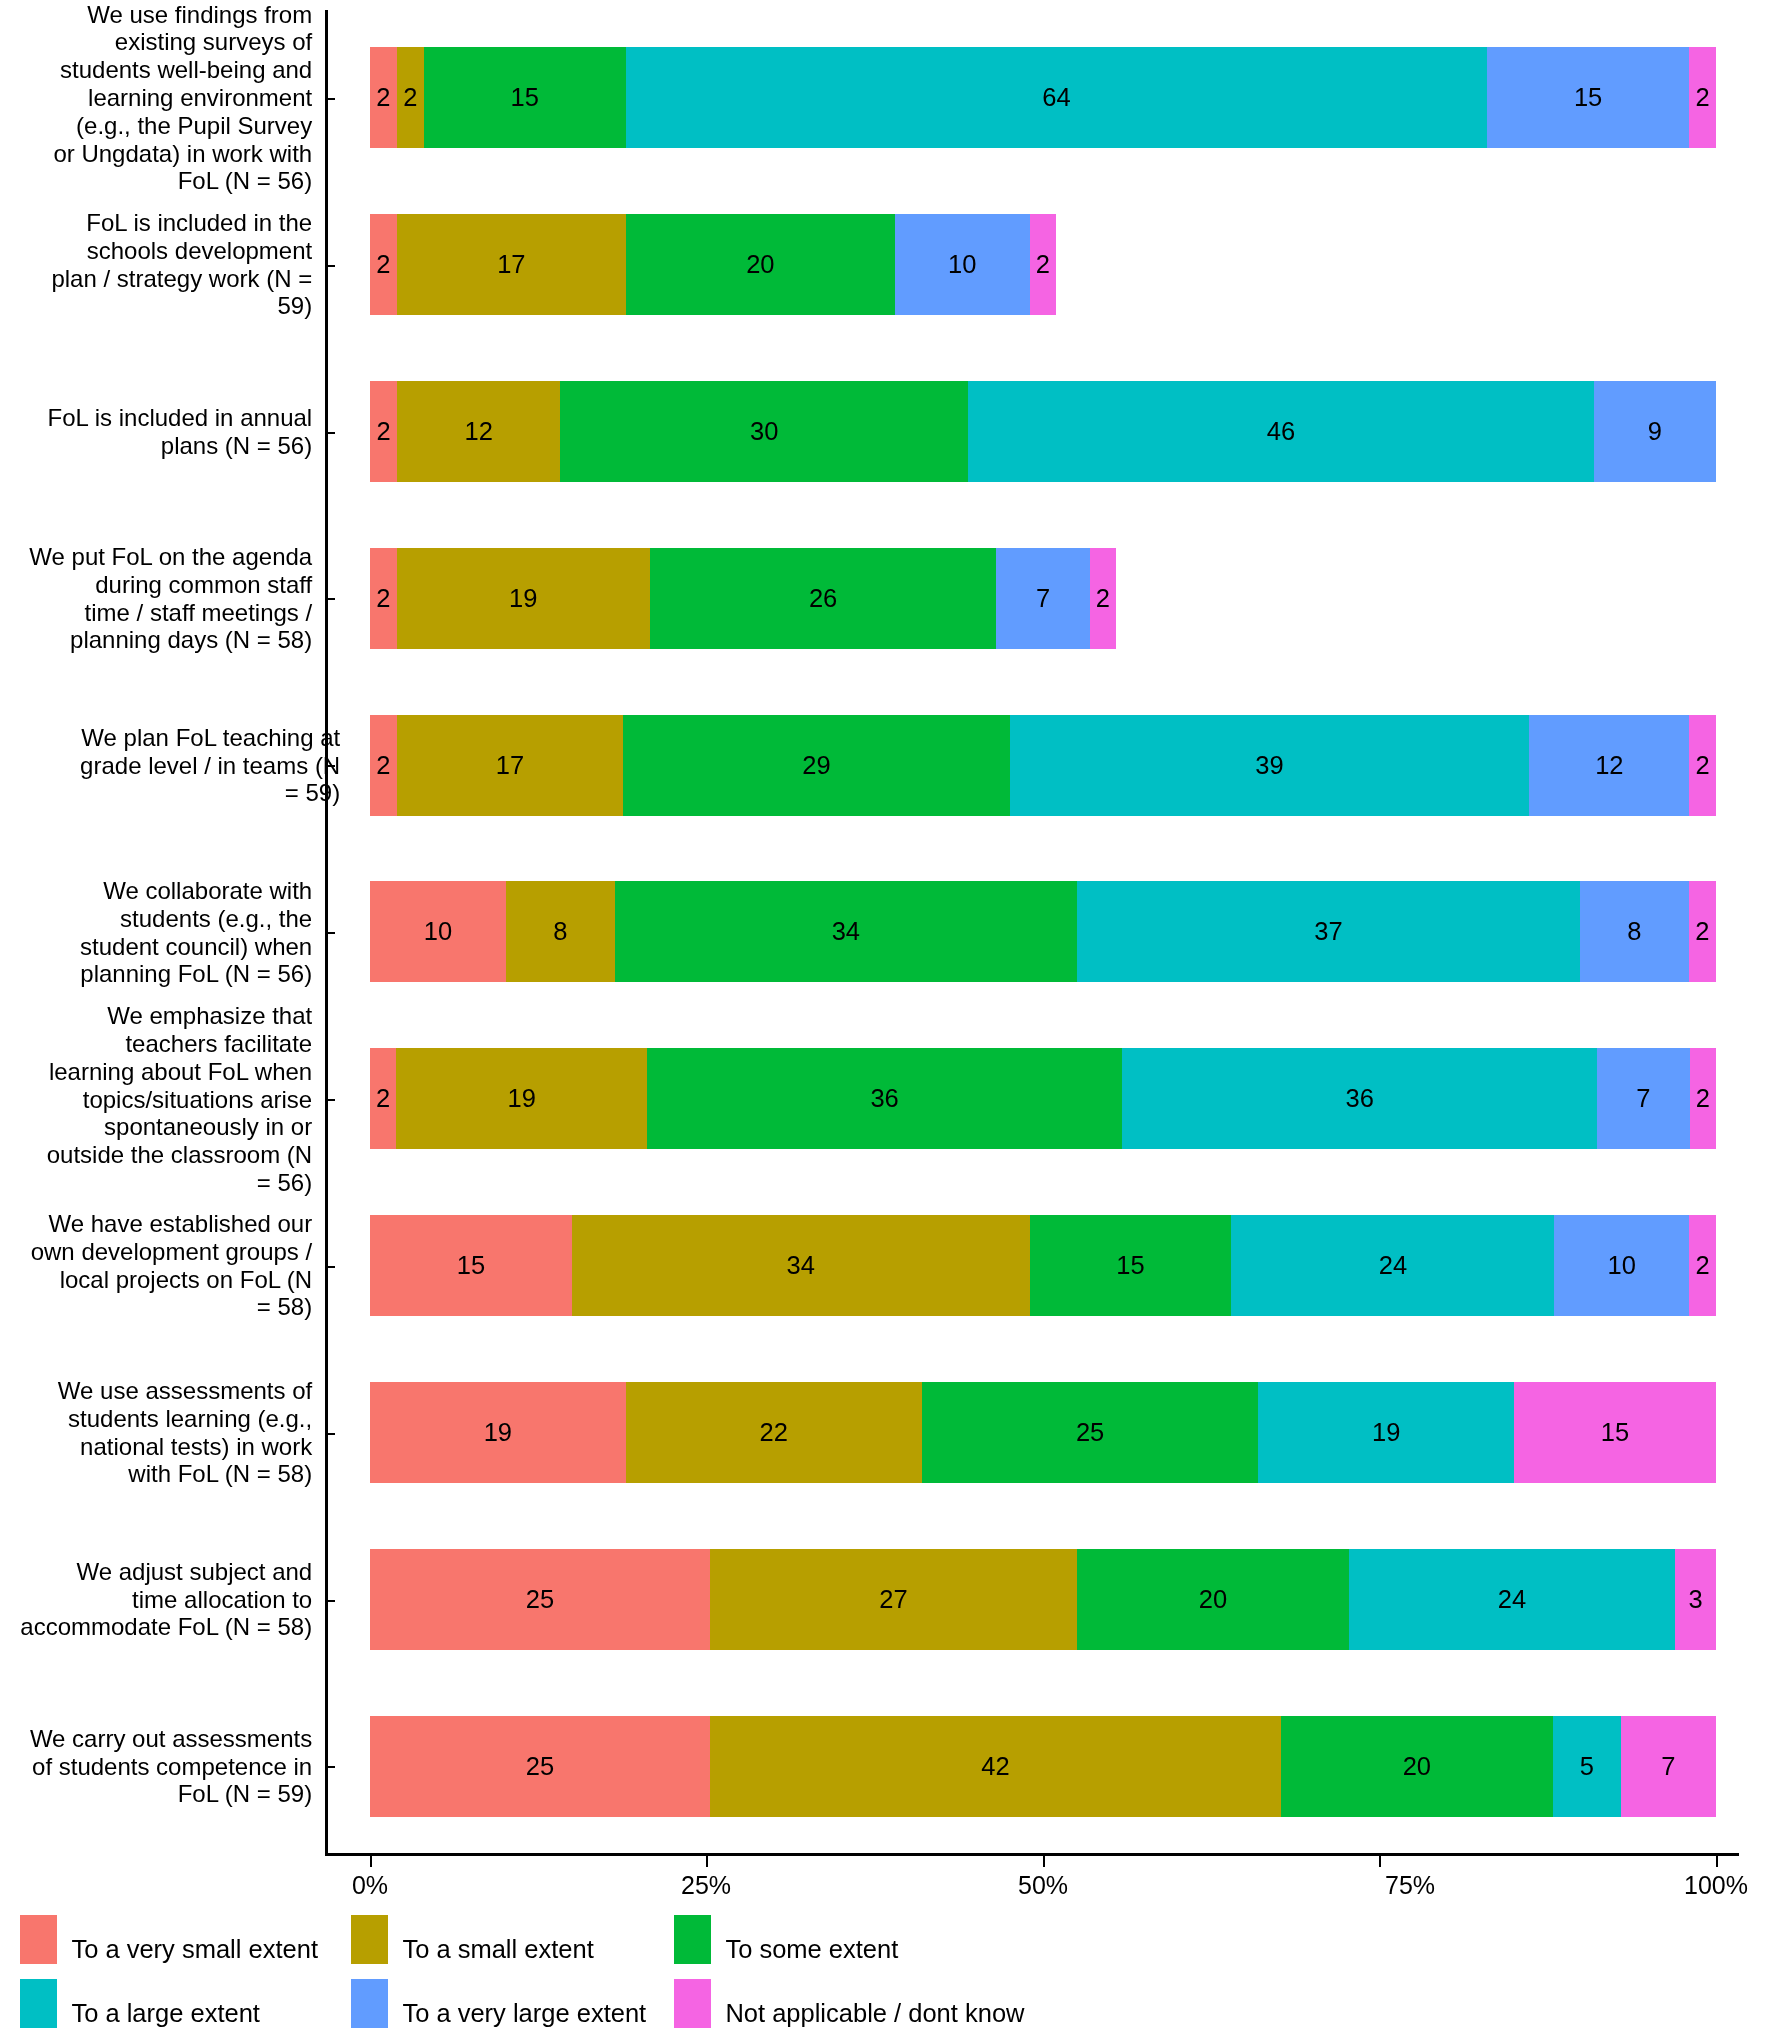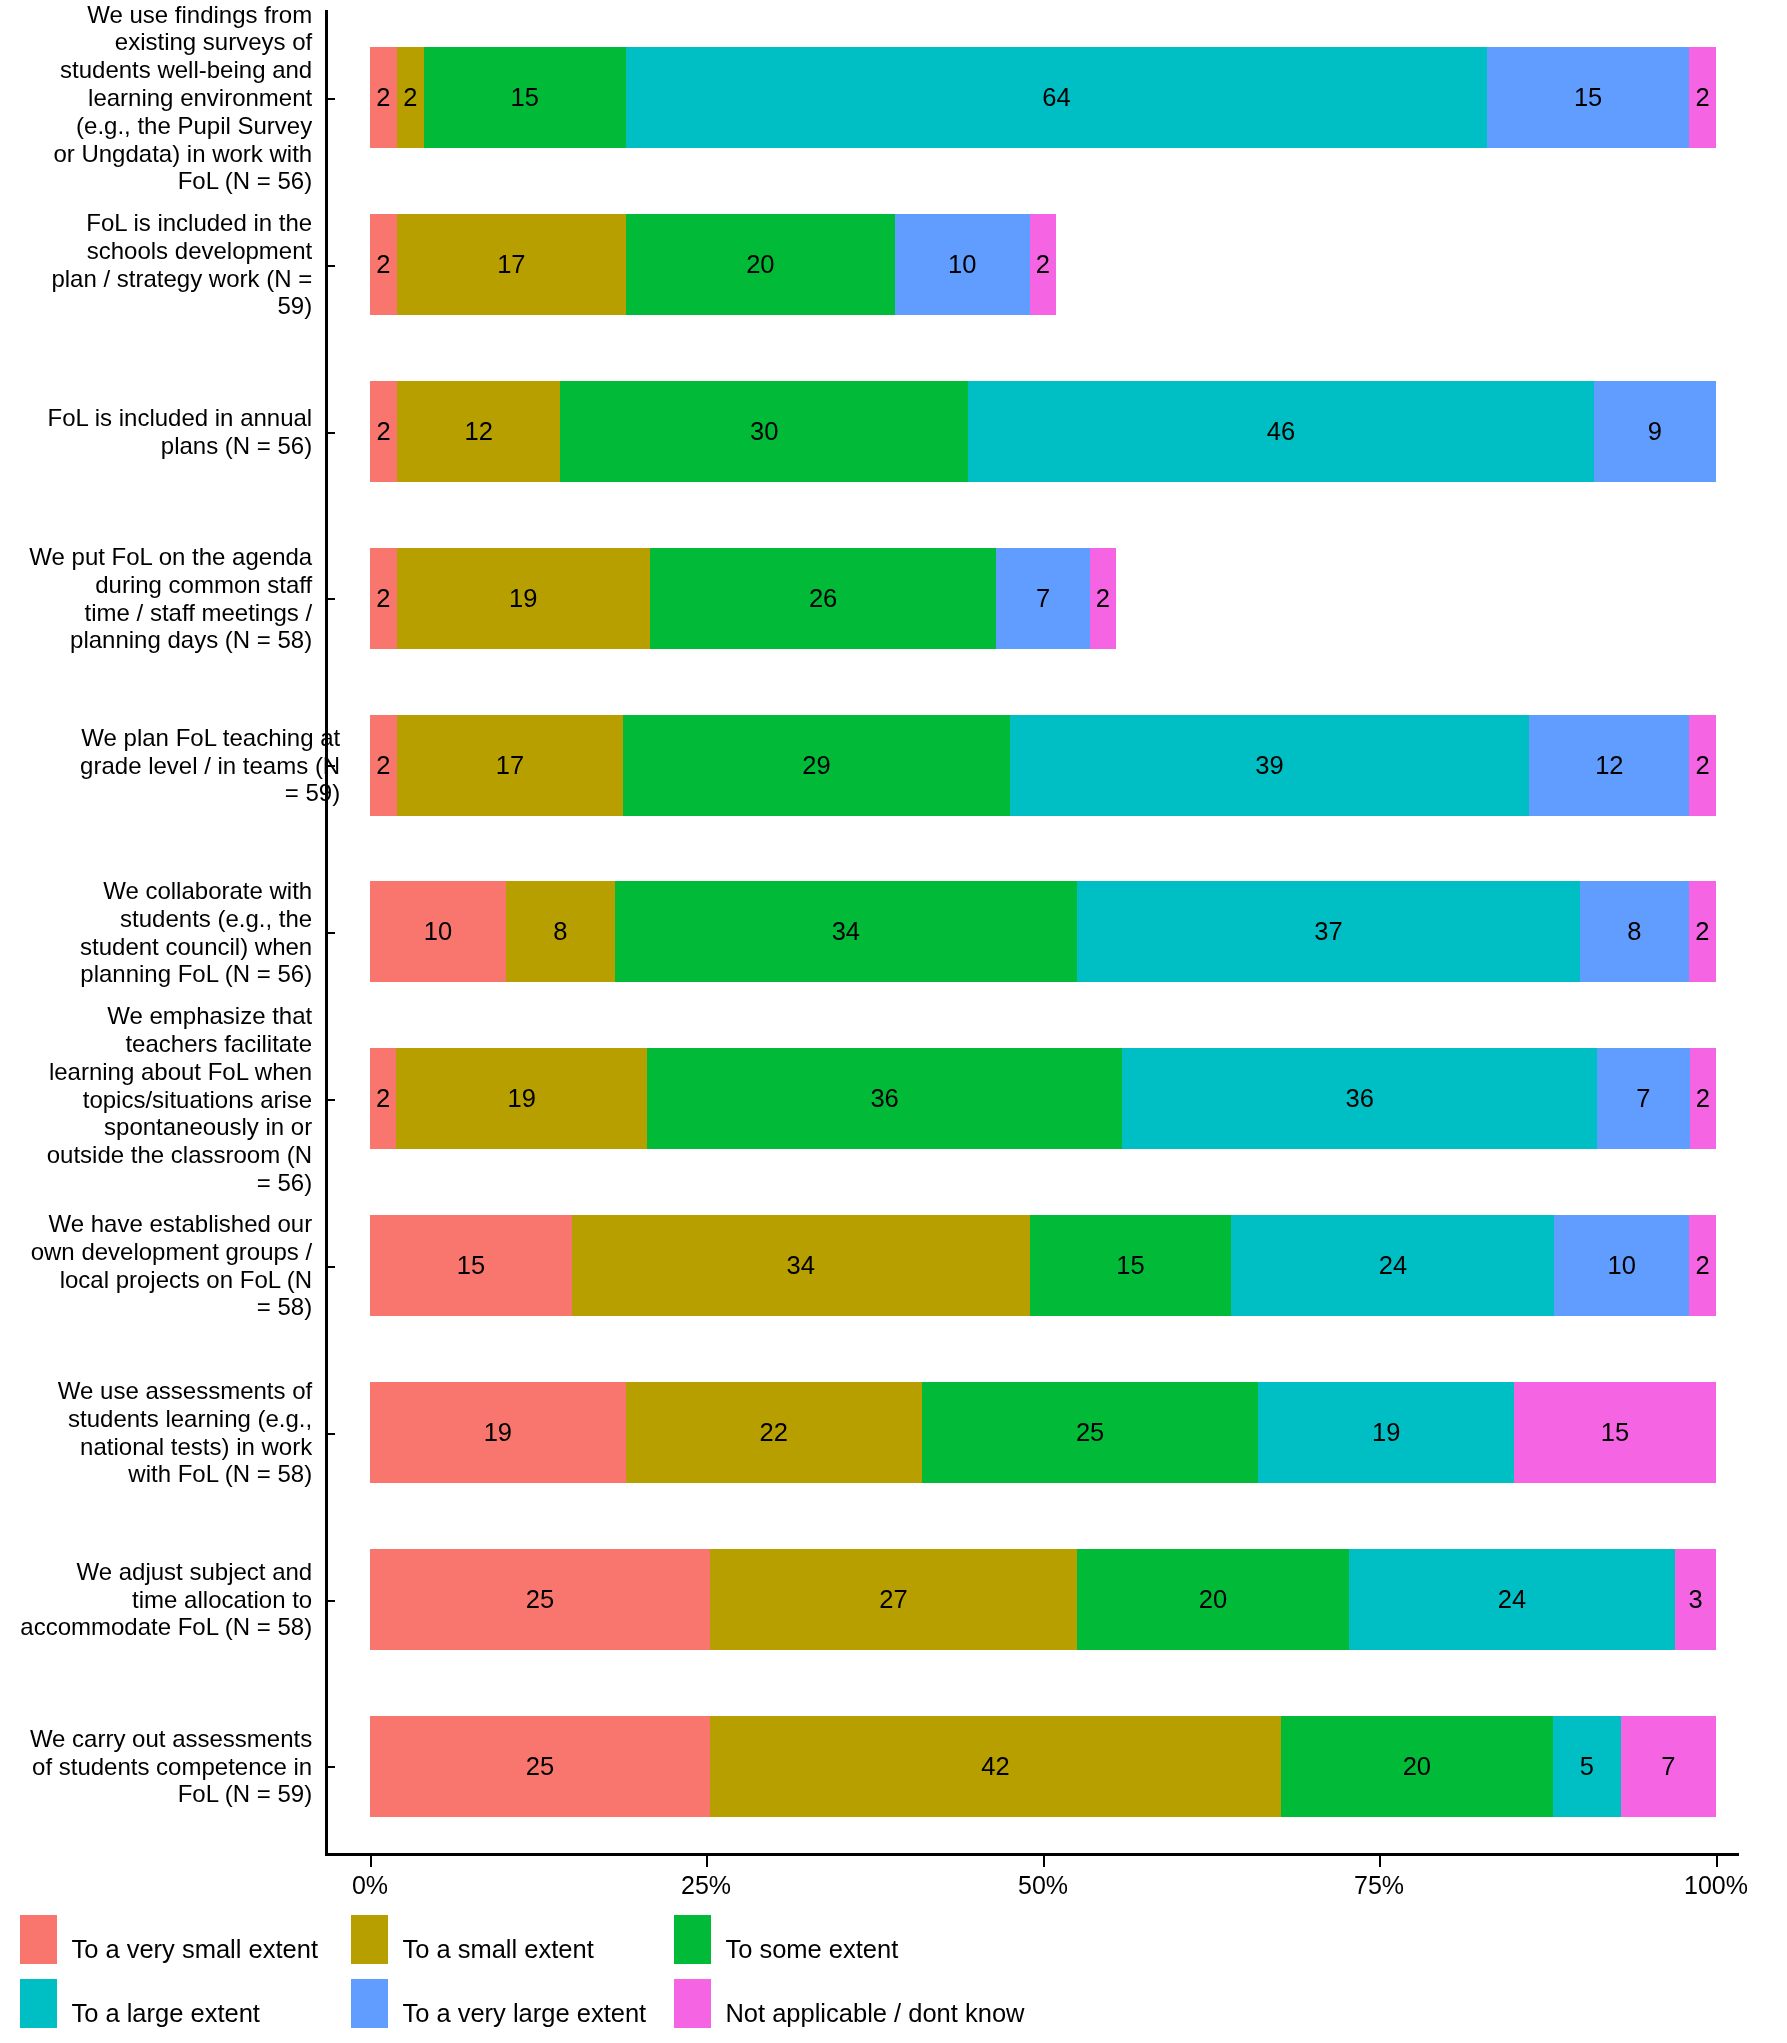--- a/index.html
+++ b/index.html
@@ -424,21 +424,21 @@
           <span class="seg-label">7</span>
         </div>
       </div>
       <div class="x-tick" style="left: 370px;"></div>
       <div class="x-tick-label" style="left: 370px;">0%</div>
       <div class="x-tick" style="left: 706px;"></div>
       <div class="x-tick-label" style="left: 706px;">25%</div>
       <div class="x-tick" style="left: 1043px;"></div>
       <div class="x-tick-label" style="left: 1043px;">50%</div>
       <div class="x-tick" style="left: 1379px;"></div>
-      <div class="x-tick-label" style="left: 1379px;">75%</div>
+      <div class="x-tick-label" style="left: 1410px;">75%</div>
       <div class="x-tick" style="left: 1716px;"></div>
       <div class="x-tick-label" style="left: 1716px;">100%</div>
     </div>
 
   <div id="legend">
 
   <div class="legend-item" style="left: 20px; top: 0px;">
         <span class="legend-key" style="background: rgb(248, 118, 109);"></span>
         <span class="legend-text">To a very small extent</span>
       </div>

